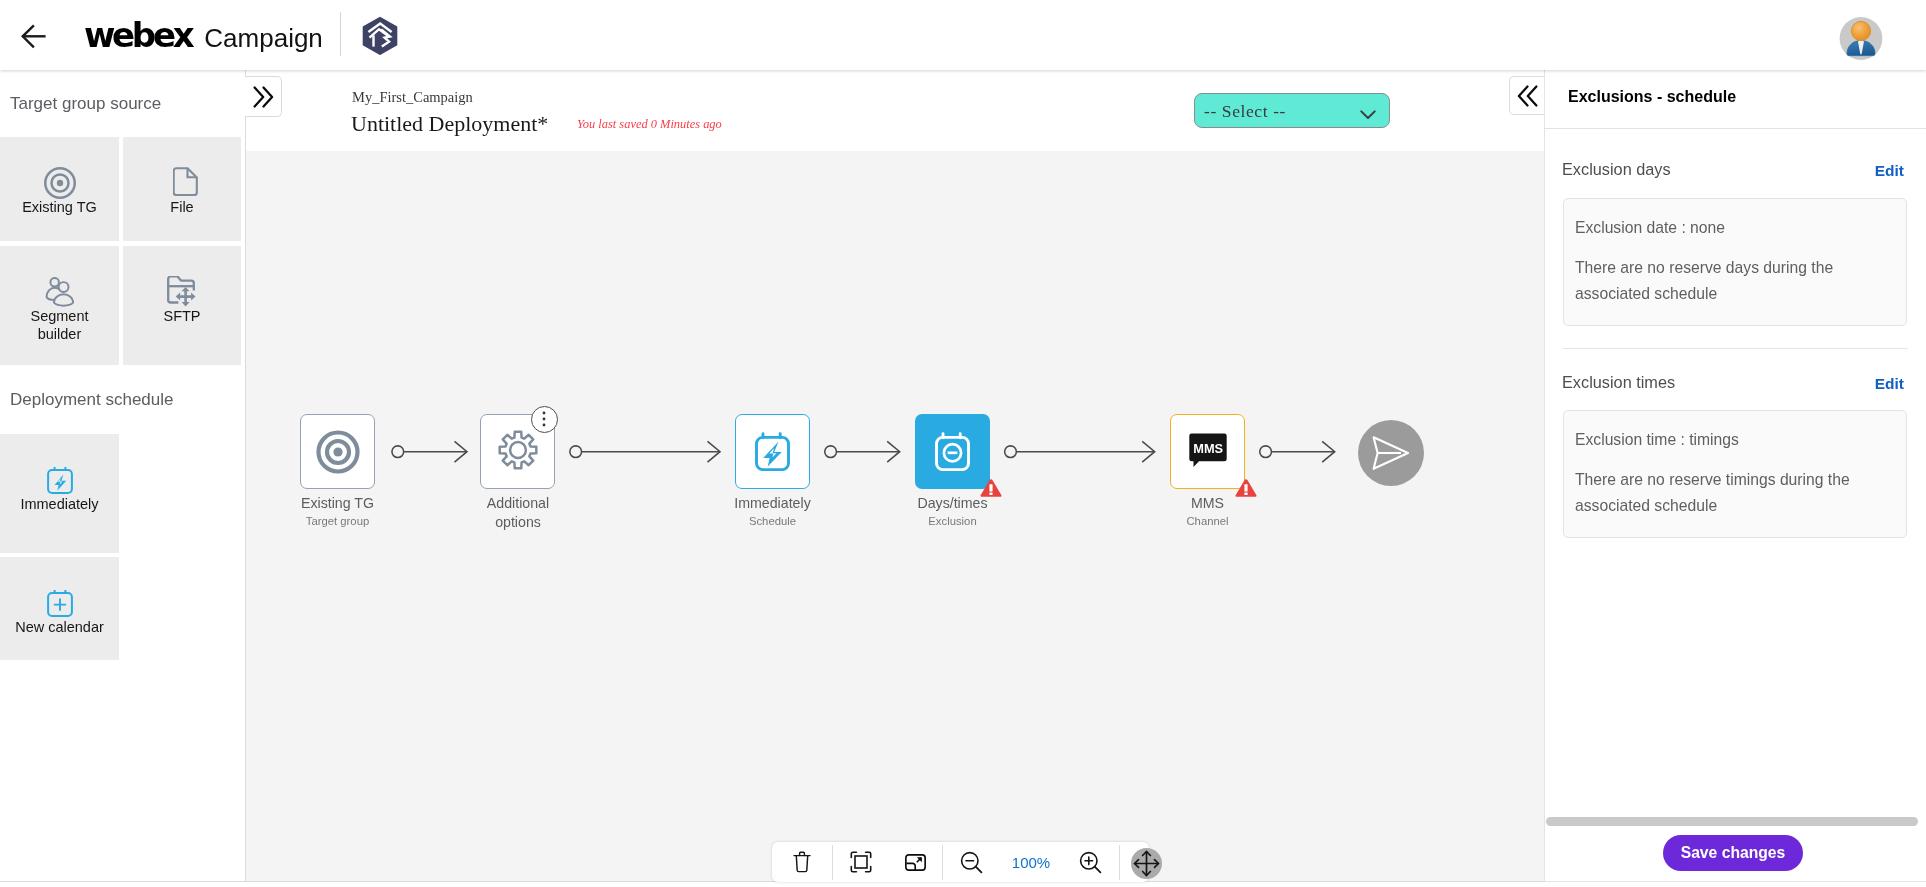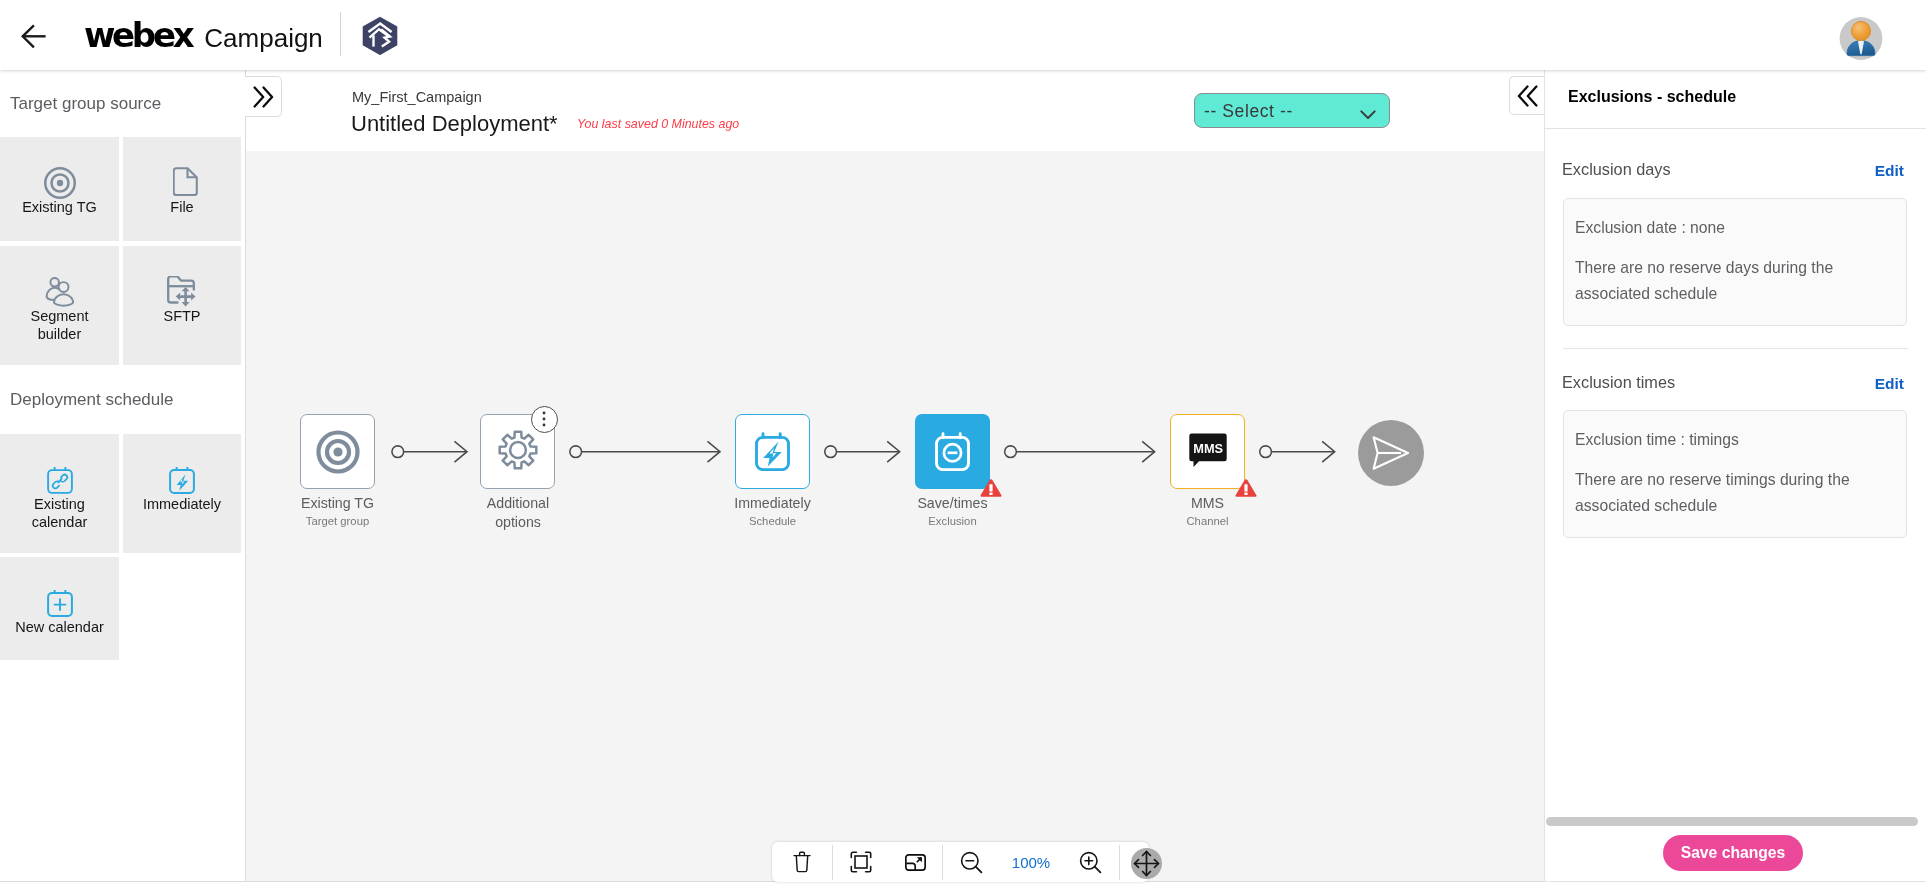--- a/index.html
+++ b/index.html
@@ -29,21 +29,21 @@
   .r104 { height:104px; } .r119 { height:119px; } .r103 { height:103px; }
   .gap4 { height:5px; } .gap3 { height:4px; }
   .tile .ic { position:absolute; left:0; top:30px; width:119px; height:32px; display:flex; align-items:center; justify-content:center;}
   .tile .lb { position:absolute; left:16px; top:62px; width:87px; font-size:14.5px; color:#171717; text-align:center; line-height:17.5px; }
   #collapse-left { position:absolute; left:245px; top:76px; width:37px; height:41px; background:#fff;
       border:1px solid #dadada; border-left:none; border-radius:0 5px 5px 0; display:flex;
       align-items:center; justify-content:center; z-index:25; cursor:pointer;}
 
   
   #centre { position:absolute; left:246px; top:70px; width:1298px; height:812px; background:#f4f4f4; border-bottom:1px solid #dcdcdc; }
-  #canvas-top { position:absolute; left:0; top:0; width:100%; height:81px; background:#fff; }
+  #canvas-top { position:absolute; left:0; top:0; width:100%; height:81px; background:#fff;font-family:Liberation Serif, serif; }
   #dep-name { position:absolute; left:106px; top:19px; font-size:14.5px; color:#39393b; }
   #dep-title { position:absolute; left:105px; top:41px; font-size:22px; color:#1a1a1a; }
   #saved { position:absolute; left:331px; top:46px; font-size:13.5px; color:#fa3c47; font-style:italic; transform:scaleX(0.92); transform-origin:left center; }
   #select-box { position:absolute; left:948px; top:23px; width:196px; height:35px; border:1px solid #8a8d90;
       border-radius:8px; background:#5eead4; cursor:pointer;}
   #select-box .txt { position:absolute; left:9px; top:7px; font-size:17.5px; color:#3a3a3c; letter-spacing:.6px;}
   #configure { position:absolute; left:889px; top:118px; width:257px; height:37px; background:#fcf5e2;
      border:1px solid #6d6d6d; border-radius:5px; cursor:pointer;}
   #configure .txt { position:absolute; left:17px; top:10px; font-size:14.6px; color:#fc4040;}
   #collapse-right { position:absolute; left:1509px; top:76px; width:35px; height:39px; background:#fff;
@@ -75,21 +75,21 @@
   #rp-divider { position:absolute; left:0; top:58px; width:100%; height:1px; background:#e3e3e3; }
   .rp-sec-lbl { position:absolute; font-size:16.3px; color:#4c4e51; }
   .rp-edit { position:absolute; font-size:15.5px; color:#1161c4; font-weight:bold; cursor:pointer;text-align:center;}
   .rp-card { position:absolute; left:18px; width:344px; border:1px solid #e3e3e3; border-radius:5px;
       background:#fafafa; }
   .rp-card .l1 { position:absolute; left:11px; top:20px; font-size:15.7px; color:#5d5f62; }
   .rp-card .l2 { position:absolute; left:11px; top:56px; width:290px; font-size:15.7px; color:#5d5f62; line-height:26.2px;}
   #rp-hr { position:absolute; left:18px; top:278px; width:345px; height:1px; background:#e6e6e6; }
   #rp-scroll { position:absolute; left:1px; top:747px; width:372px; height:9px; background:#c9c9c9; border-radius:5px;}
   #save-btn { position:absolute; left:118px; top:765px; width:140px; height:36px; border-radius:18px;
-      background:#ec4899; color:#fff; font-size:15.7px; font-weight:bold; display:flex;
+      background:#6d28d9; color:#fff; font-size:15.7px; font-weight:bold; display:flex;
       align-items:center; justify-content:center; cursor:pointer; }
 </style>
 </head>
 <body>
 
 <div id="header">
   <div id="back-arrow">
     <svg width="26" height="25" viewBox="0 0 26 25">
         <g stroke="#1a1a1a" stroke-width="2.4" fill="none" stroke-linecap="butt" stroke-linejoin="miter">
           <path d="M1.6 12.3 H24.6"></path>
@@ -188,36 +188,20 @@
           </svg>
       </div>
       <div class="lb">SFTP</div>
     </div>
   </div>
   <div class="rail-hdr" style="height:69px">Deployment schedule</div>
   <div class="tilerow r119">
     <div class="tile">
       <div class="ic">
         <svg width="26" height="28" viewBox="0 0 26 28">
-            <g fill="none" stroke="#29abe2" stroke-width="1.9">
-              <path d="M7.6 1.1 V4.3 M18.4 1.1 V4.3"></path>
-              <rect x="1.1" y="4.1" width="23.8" height="22.8" rx="3.9"></rect>
-            </g>
-            <g fill="none" stroke="#29abe2" stroke-width="1.7" stroke-linecap="round" stroke-linejoin="round">
-              <path d="M13.9 11.3 l1.9 -1.9 a2.6 2.6 0 0 1 3.7 3.7 l-1.9 1.9 a2.6 2.6 0 0 1 -3.7 0"></path>
-              <path d="M12.1 19.7 l-1.9 1.9 a2.6 2.6 0 0 1 -3.7 -3.7 l1.9 -1.9 a2.6 2.6 0 0 1 3.7 0"></path>
-              <path d="M11.2 16.3 L14.8 12.7"></path>
-            </g>
-          </svg>
-      </div>
-      <div class="lb">Existing calendar</div>
-    </div>
-    <div class="tile">
-      <div class="ic">
-        <svg width="26" height="28" viewBox="0 0 26 28">
             <g fill="none" stroke="#29abe2" stroke-width="2.0">
               <path d="M7.6 1.1 V4.3 M18.4 1.1 V4.3"></path>
               <rect x="1.1" y="4.1" width="23.8" height="22.8" rx="3.9"></rect>
             </g>
             <path d="M16.4 8.4 L7.6 19.0 H11.6 L10.4 24.6 L19.2 14.8 H14.4 Z" fill="#29abe2"></path>
             <path d="M13.6 12.4 L10.8 15.8 H13.3 L12.8 18.6 L15.5 15.5 H13.0 Z" fill="#ececec"></path>
           </svg>
       </div>
       <div class="lb">Immediately</div>
     </div>
@@ -352,21 +336,21 @@
           <path d="M12.6 20.8 H22.4" stroke="#fff" stroke-width="2.7" stroke-linecap="butt"></path>
         </svg>
     </div>
     <div class="warn">
       <svg width="22" height="18" viewBox="0 0 22 18">
           <path d="M9.6 1.0 a1.7 1.7 0 0 1 2.8 0 L21.4 16.3 a0.9 0.9 0 0 1 -0.8 1.4 H1.4 a0.9 0.9 0 0 1 -0.8 -1.4 Z" fill="#e8423f"></path>
           <rect x="9.4" y="5.2" width="3.2" height="7.2" rx="0.4" fill="#fff"></rect>
           <rect x="9.4" y="13.4" width="3.2" height="2.6" rx="0.3" fill="#fff"></rect>
         </svg>
     </div>
-    <div class="nodelbl">Save/times</div>
+    <div class="nodelbl">Days/times</div>
     <div class="nodesub">Exclusion</div>
   </div>
 
   <div class="node" style="left:924px;top:344px">
     <div class="nodebox" style="border:1.35px solid #f2b021">
       <svg width="38" height="34" viewBox="0 0 38 34" style="margin-top:-3px">
         <path d="M2.6 0.4 h32.8 a2.3 2.3 0 0 1 2.3 2.3 v23.3 a2.3 2.3 0 0 1 -2.3 2.3 H10.0 L4.5 34.0 V28.3 H2.6 A2.3 2.3 0 0 1 0.3 26.0 V2.7 A2.3 2.3 0 0 1 2.6 0.4 Z" fill="#151515"></path>
         <text x="19.2" y="19.6" font-family="'Liberation Sans',sans-serif" font-size="12.8" font-weight="bold" fill="#fff" text-anchor="middle">MMS</text>
       </svg>
     </div>

